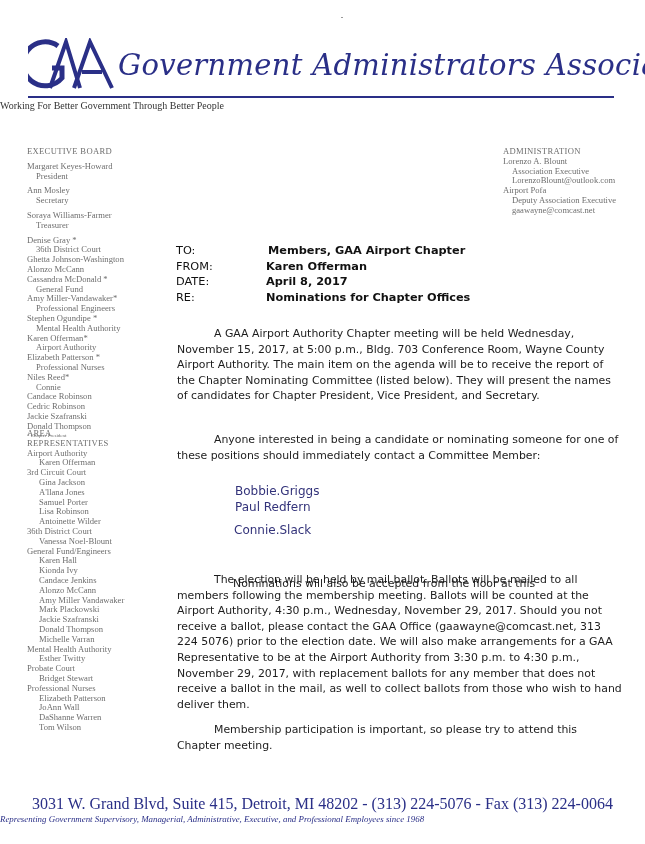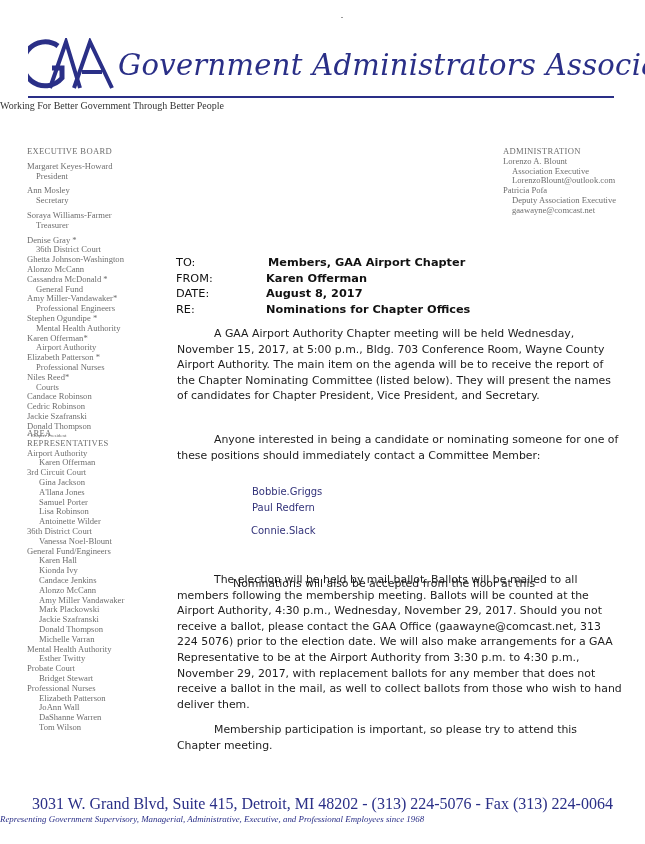--- a/index.html
+++ b/index.html
@@ -18,34 +18,34 @@
   .sidebar .heading { letter-spacing: 0.3px; }
   .sidebar .ind { padding-left: 9px; }
   .sidebar .ind2 { padding-left: 12px; }
   .sidebar .gap { height: 5px; }
   .sidebar .note { font-size: 5px; line-height: 8px; }
   .left-board { left: 27px; top: 140px; width: 140px; }
   .left-area { left: 27px; top: 422px; width: 140px; }
   .right-admin { left: 503px; top: 140px; width: 140px; }
 
   
-  .memo { left: 176px; top: 243px; font-family: "DejaVu Sans", sans-serif; font-size: 11.3px; line-height: 15.5px; color: #111; margin-top: 12px; }
+  .memo { left: 176px; top: 243px; font-family: "DejaVu Sans", sans-serif; font-size: 11.3px; line-height: 15.5px; color: #111; }
   .memo-row { display: flex; }
   .memo-label { width: 90px; }
   .memo-value { font-weight: bold; }
   .memo-row.to .memo-value { padding-left: 2px; }
 
   
   .body { left: 177px; width: 445px; font-family: "DejaVu Sans", sans-serif; font-size: 10.9px; line-height: 15.6px; color: #1c1c1c; }
   .p1 { top: 326px; }
   .p2 { top: 432px; }
   .p3 { top: 572px; }
   .p4 { top: 722px; }
   .body .indent { display: inline-block; width: 37px; }
-  .committee { left: 252px; top: 484px; font-family: "DejaVu Sans", sans-serif; font-size: 10px; line-height: 15.5px; color: #33337a; }
+  .committee { left: 235px; top: 484px; font-family: "DejaVu Sans", sans-serif; font-size: 12px; line-height: 15.5px; color: #33337a; }
   .committee div:nth-child(3) { margin-left: -1px; margin-top: 8px; }
   .nominations-note { left: 233px; top: 545px; font-family: "DejaVu Sans", sans-serif; font-size: 10.9px; color: #1c1c1c; margin-top: 32px; }
 
   
   .footer-address { left: 0; width: 645px; top: 795px; text-align: center; font-family: "Liberation Serif", serif; font-size: 16px; color: #2a2f87; }
   .footer-mission { left: 0; width: 645px; top: 814px; text-align: left; font-family: "Liberation Serif", serif; font-style: italic; font-size: 8.9px; color: #2a2f87; }
 </style>
 </head>
 <body>
 
@@ -87,21 +87,21 @@
   <div class="ind">General Fund</div>
   <div>Amy Miller-Vandawaker*</div>
   <div class="ind">Professional Engineers</div>
   <div>Stephen Ogundipe *</div>
   <div class="ind">Mental Health Authority</div>
   <div>Karen Offerman*</div>
   <div class="ind">Airport Authority</div>
   <div>Elizabeth Patterson *</div>
   <div class="ind">Professional Nurses</div>
   <div>Niles Reed*</div>
-  <div class="ind">Courts</div>
+  <div class="ind">Connie</div>
   <div>Candace Robinson</div>
   <div>Cedric Robinson</div>
   <div>Jackie Szafranski</div>
   <div>Donald Thompson</div>
   <div class="note">* Chapter President</div>
 </div>
 
 <div class="abs sidebar left-area">
   <div class="heading">AREA</div>
   <div class="heading">REPRESENTATIVES</div>
@@ -134,37 +134,37 @@
   <div class="ind2">JoAnn Wall</div>
   <div class="ind2">DaShanne Warren</div>
   <div class="ind2">Tom Wilson</div>
 </div>
 
 <div class="abs sidebar right-admin">
   <div class="heading">ADMINISTRATION</div>
   <div>Lorenzo A. Blount</div>
   <div class="ind">Association Executive</div>
   <div class="ind">LorenzoBlount@outlook.com</div>
-  <div>Patricia Pofa</div>
+  <div>Airport Pofa</div>
   <div class="ind">Deputy Association Executive</div>
   <div class="ind">gaawayne@comcast.net</div>
 </div>
 
 <div class="abs memo">
   <div class="memo-row to">
     <span class="memo-label">TO:</span>
     <span class="memo-value">Members, GAA Airport Chapter</span>
   </div>
   <div class="memo-row">
     <span class="memo-label">FROM:</span>
     <span class="memo-value">Karen Offerman</span>
   </div>
   <div class="memo-row">
     <span class="memo-label">DATE:</span>
-    <span class="memo-value">August 8, 2017</span>
+    <span class="memo-value">April 8, 2017</span>
   </div>
   <div class="memo-row">
     <span class="memo-label">RE:</span>
     <span class="memo-value">Nominations for Chapter Offices</span>
   </div>
 </div>
 
 <div class="abs body p1"><span class="indent"></span><span>A GAA Airport Authority Chapter meeting will be held Wednesday, November 15, 2017, at 5:00 p.m., Bldg. 703 Conference Room, Wayne County Airport Authority.   The main item on the agenda will be to receive the report of the Chapter Nominating Committee (listed below).  They will present the names of candidates for Chapter President, Vice President, and Secretary.</span></div>
 <div class="abs body p2"><span class="indent"></span><span>Anyone interested in being a candidate or nominating someone for one of these positions should immediately contact a Committee Member:</span></div>
 

